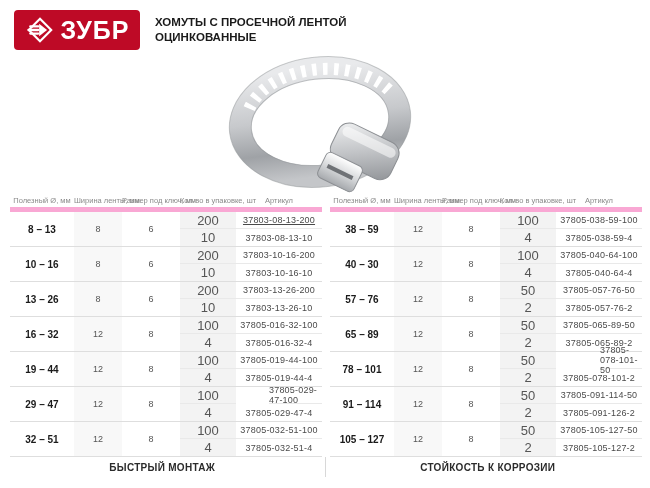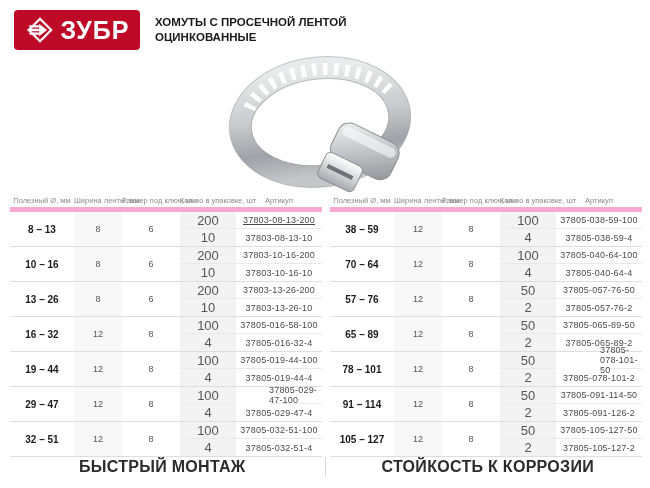--- a/index.html
+++ b/index.html
@@ -51,21 +51,21 @@
   .c-wr    { grid-column:3; grid-row:1 / span 2; font-size:9px; color:#555; }
   .c-qty   { grid-column:4; font-size:13px; color:#555; background:#f3f3f3; }
   .c-sku   { grid-column:5; font-size:9px; color:#4a4a4a; letter-spacing:0.2px; }
   .sub-top { border-bottom:1px solid #e9e9e9; }
 
   
   .footer {
     position:absolute; left:0; top:452px; width:650px; height:30px;
     display:flex; align-items:center;
   }
-  .footer-half { flex:1; text-align:center; font-size:16px; font-weight:bold; color:#2b2b2b; letter-spacing:0.3px; }
+  .footer-half { flex:1; text-align:center; font-size:10px; font-weight:bold; color:#2b2b2b; letter-spacing:0.3px; }
   .footer-divider { width:1px; height:20px; background:#d8d8d8; }
 </style>
 </head>
 <body>
 
 <div class="page">
 
   <div class="logo">
     <svg class="logo-icon" viewBox="0 0 34 34">
       <g fill="none" stroke="#ffffff" stroke-width="2.4">
@@ -167,21 +167,21 @@
             <div class="cell c-qty" style="grid-row: 2;">10</div>
             <div class="cell c-sku" style="grid-row: 2;">37803-13-26-10</div>
           </div>
         </div>
         <div class="group">
           <div class="g-grid">
             <div class="cell c-dia">16 – 32</div>
             <div class="cell c-band">12</div>
             <div class="cell c-wr">8</div>
             <div class="cell c-qty sub-top" style="grid-row: 1;">100</div>
-            <div class="cell c-sku sub-top" style="grid-row: 1;">37805-016-58-100</div>
+            <div class="cell c-sku sub-top" style="grid-row: 1;">37805-016-32-100</div>
             <div class="cell c-qty" style="grid-row: 2;">4</div>
             <div class="cell c-sku" style="grid-row: 2;">37805-016-32-4</div>
           </div>
         </div>
         <div class="group">
           <div class="g-grid">
             <div class="cell c-dia">19 – 44</div>
             <div class="cell c-band">12</div>
             <div class="cell c-wr">8</div>
             <div class="cell c-qty sub-top" style="grid-row: 1;">100</div>
@@ -230,21 +230,21 @@
             <div class="cell c-band">12</div>
             <div class="cell c-wr">8</div>
             <div class="cell c-qty sub-top" style="grid-row: 1;">100</div>
             <div class="cell c-sku sub-top" style="grid-row: 1;">37805-038-59-100</div>
             <div class="cell c-qty" style="grid-row: 2;">4</div>
             <div class="cell c-sku" style="grid-row: 2;">37805-038-59-4</div>
           </div>
         </div>
         <div class="group">
           <div class="g-grid">
-            <div class="cell c-dia">70 – 64</div>
+            <div class="cell c-dia">40 – 30</div>
             <div class="cell c-band">12</div>
             <div class="cell c-wr">8</div>
             <div class="cell c-qty sub-top" style="grid-row: 1;">100</div>
             <div class="cell c-sku sub-top" style="grid-row: 1;">37805-040-64-100</div>
             <div class="cell c-qty" style="grid-row: 2;">4</div>
             <div class="cell c-sku" style="grid-row: 2;">37805-040-64-4</div>
           </div>
         </div>
         <div class="group">
           <div class="g-grid">

